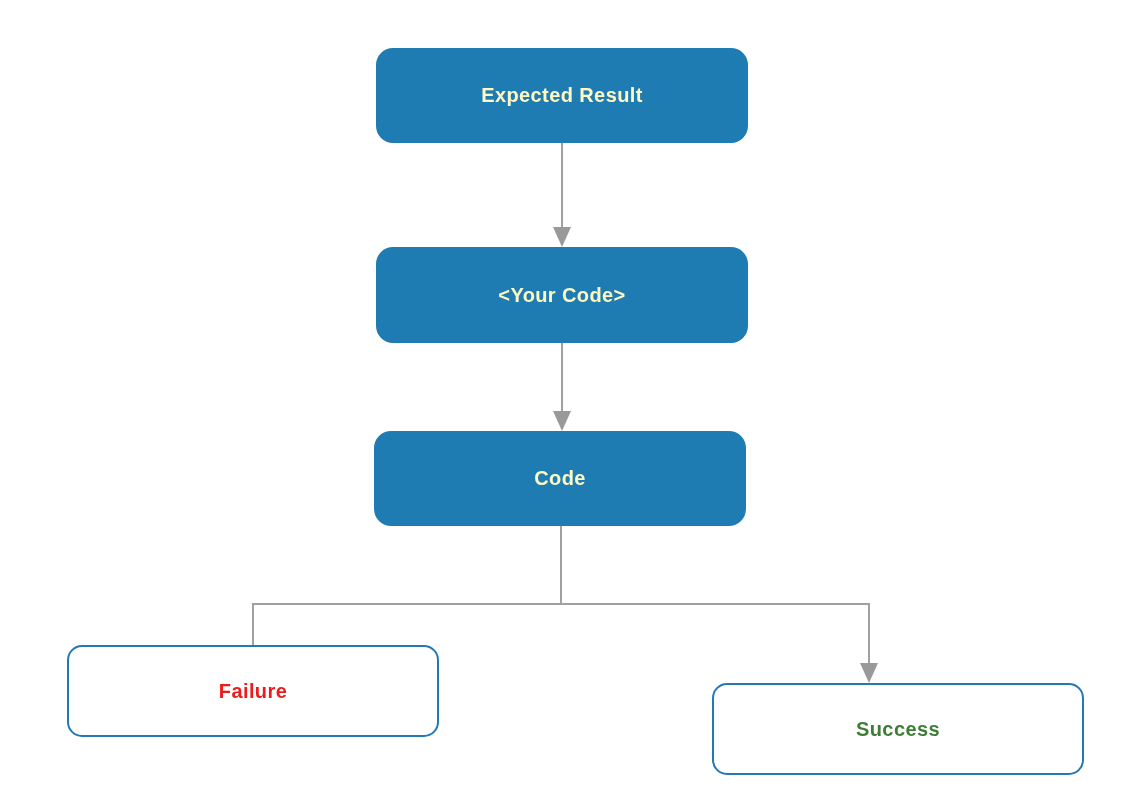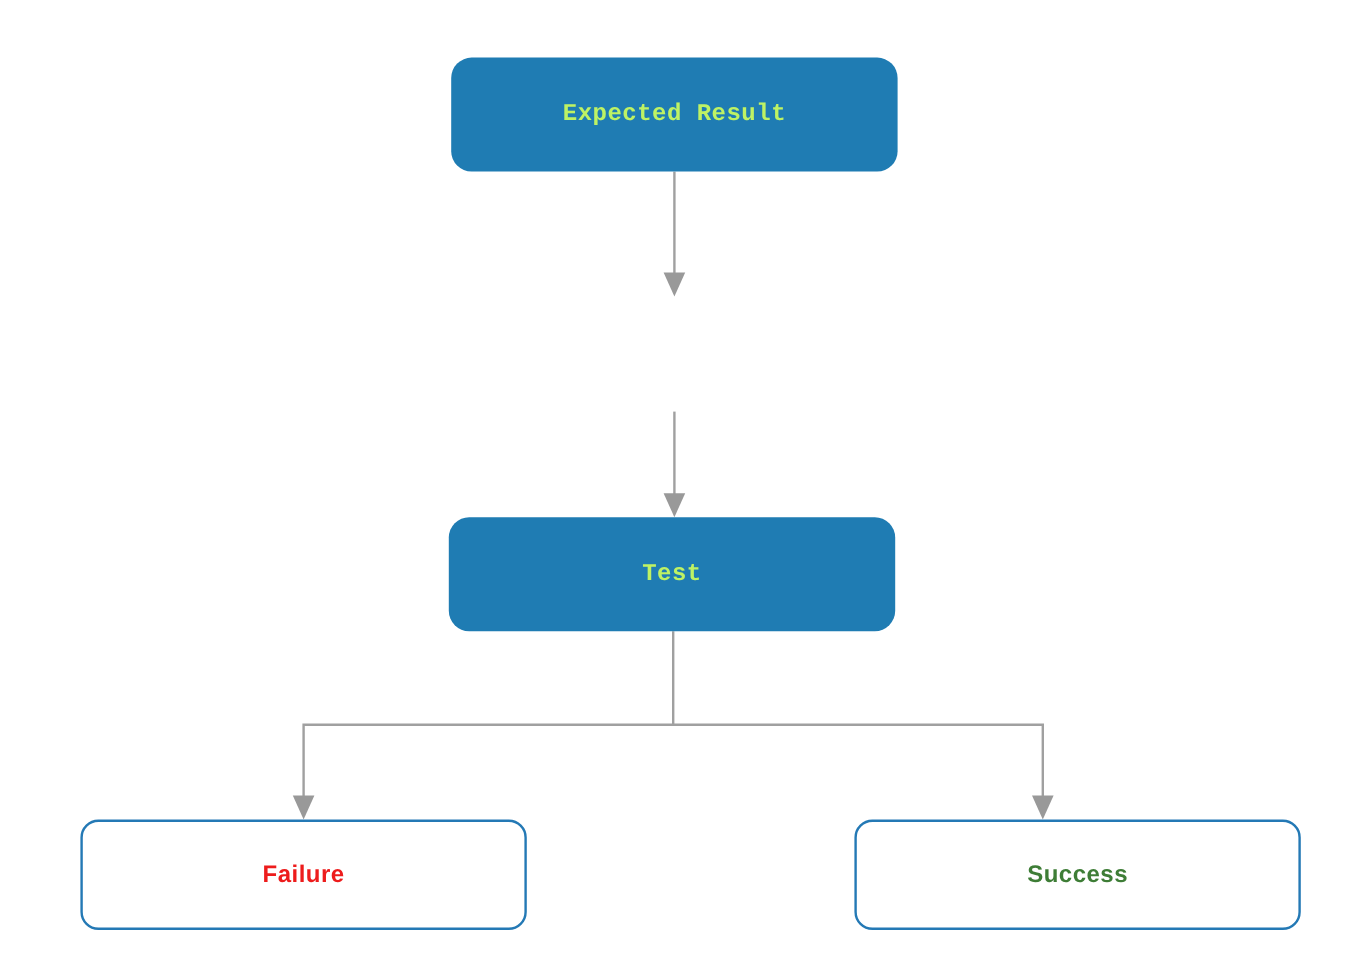--- a/index.html
+++ b/index.html
@@ -21,33 +21,32 @@
     align-items: center;
     justify-content: center;
     font-weight: bold;
     font-size: 20px;
     letter-spacing: 0.4px;
     box-sizing: border-box;
     text-align: center;
   }
   .node-filled {
     background: #1f7cb3;
-    color: #bef264;
+    color: #fef9c3;
     border-radius: 17px;
-    font-family: Liberation Mono, monospace;
   }
   .node-outlined {
     background: #ffffff;
     border: 2px solid #2479b5;
     border-radius: 15px;
   }
   #node-expected-result { left: 376px; top: 48px;  width: 372px; height: 95px; }
   #node-your-code       { left: 376px; top: 247px; width: 372px; height: 96px; }
   #node-test            { left: 374px; top: 431px; width: 372px; height: 95px; }
-  #node-failure         { left: 67px;  top: 683px; width: 372px; height: 92px; color: #ed1c1c; }
+  #node-failure         { left: 67px;  top: 645px; width: 372px; height: 92px; color: #ed1c1c; }
   #node-success         { left: 712px; top: 683px; width: 372px; height: 92px; color: #3e7d36; }
   #connector-layer {
     position: absolute;
     left: 0;
     top: 0;
     pointer-events: none;
   }
   .edge-line {
     stroke: #a0a0a0;
     stroke-width: 2;
@@ -83,23 +82,26 @@
     <g>
       <polyline class="edge-line" points="561,604 869,604 869,664"></polyline>
       <polygon class="edge-head" points="860,663 878,663 869,683"></polygon>
     </g>
   </svg>
 
   <div id="node-expected-result" class="node node-filled">
     <span>Expected Result</span>
   </div>
 
+  <div id="node-your-code" class="node node-filled">
+    <span>&lt;Your Code&gt;</span>
+  </div>
 
   <div id="node-test" class="node node-filled">
-    <span>Test</span>
+    <span>Code</span>
   </div>
 
   <div id="node-failure" class="node node-outlined">
     <span>Failure</span>
   </div>
 
   <div id="node-success" class="node node-outlined">
     <span>Success</span>
   </div>
 

